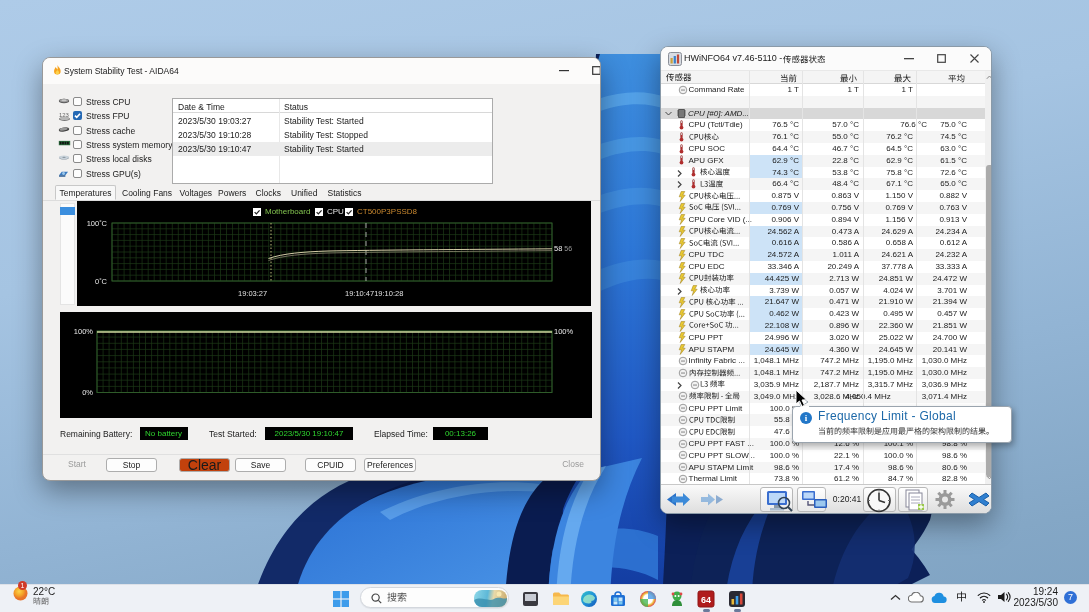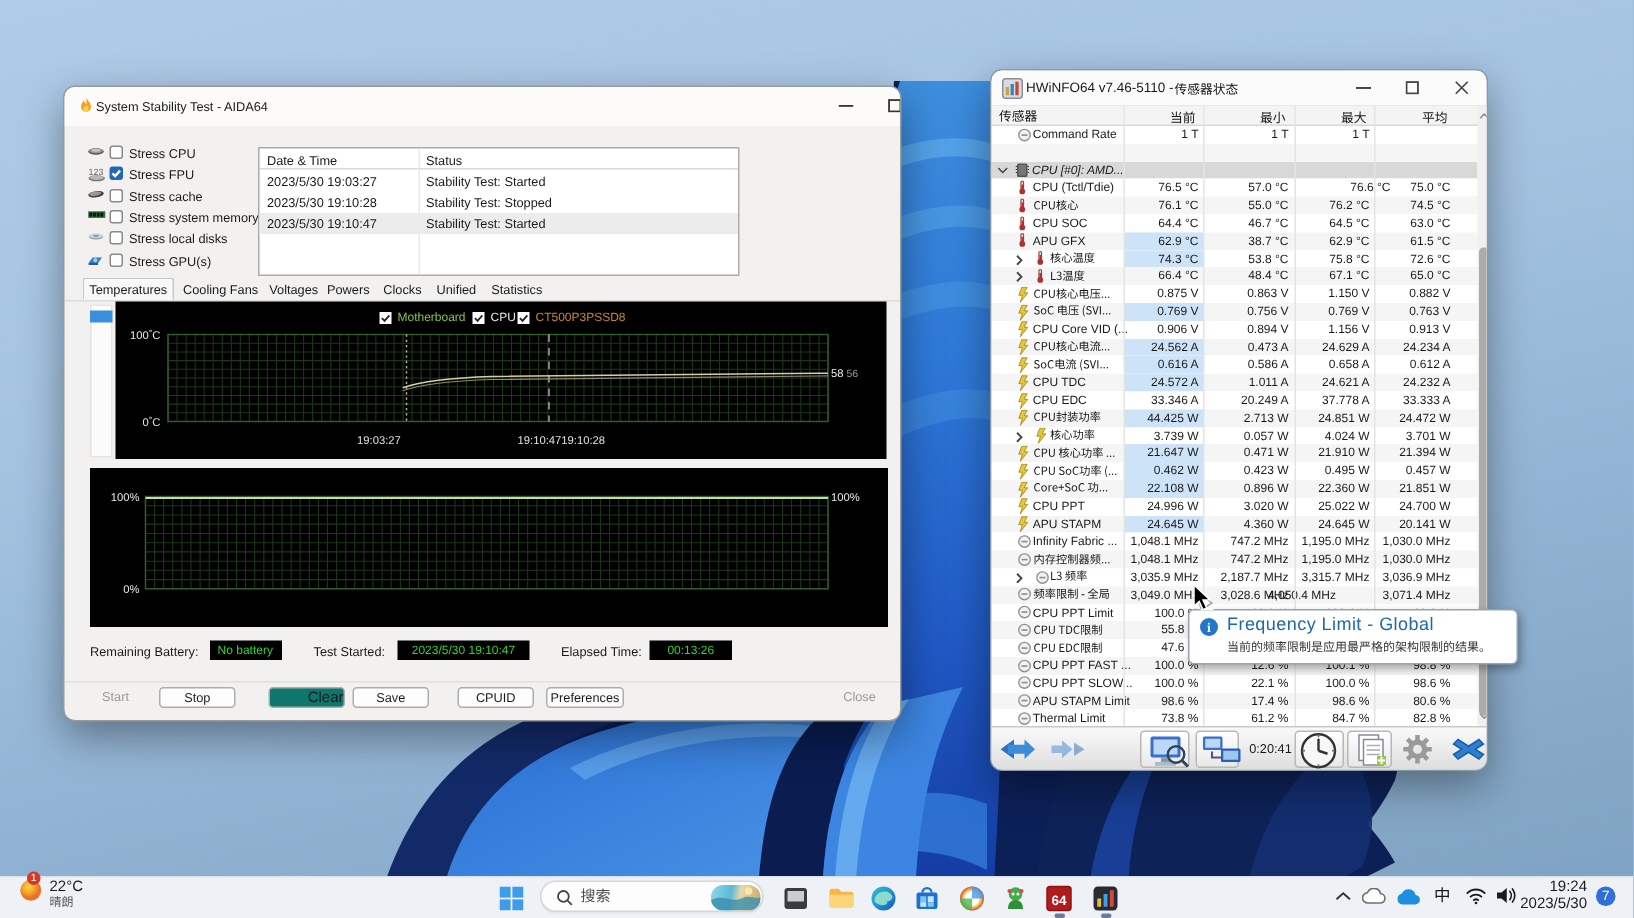--- a/index.html
+++ b/index.html
@@ -361,21 +361,21 @@
     <div class="abs" style="left:24px;top:330px;width:26px;text-align:right;font-size:7.5px;color:#e8e8e8">0%</div>
     <div class="abs" style="left:17px;top:371px;font-size:8.5px;color:#1a1a1a">Remaining Battery:</div>
     <div class="abs" style="left:96.5px;top:369px;width:48px;height:13px;background:#000;color:#2fd42f;font-size:8px;text-align:center;line-height:13px">No battery</div>
     <div class="abs" style="left:166px;top:371px;font-size:8.5px;color:#1a1a1a">Test Started:</div>
     <div class="abs" style="left:222px;top:369px;width:88px;height:13px;background:#000;color:#2fd42f;font-size:8px;text-align:center;line-height:13px">2023/5/30 19:10:47</div>
     <div class="abs" style="left:331px;top:371px;font-size:8.5px;color:#1a1a1a">Elapsed Time:</div>
     <div class="abs" style="left:390px;top:369px;width:55px;height:13px;background:#000;color:#2fd42f;font-size:8px;text-align:center;line-height:13px">00:13:26</div>
     <div class="abs" style="left:0;top:396px;width:100%;height:1px;background:#e0e0e0"></div>
     <div class="abs" style="left:13px;top:400px;width:42px;height:14px;border-radius:3px;font-size:8.5px;color:#9a9a9a;text-align:center;line-height:13px">Start</div>
     <div class="abs" style="left:63px;top:400px;width:51px;height:14px;border:1px solid #adadad;background:#fdfdfd;border-radius:3px;font-size:8.5px;color:#1a1a1a;text-align:center;line-height:13px">Stop</div>
-    <div class="abs" style="left:136px;top:400px;width:51px;height:14px;border:1px solid #adadad;background:#0f766e;border-radius:3px;font-size:10px;color:#1a1a1a;text-align:right;line-height:13px">Clear</div>
+    <div class="abs" style="left:136px;top:400px;width:51px;height:14px;border:1px solid #adadad;background:#c2410c;border-radius:3px;font-size:14px;color:#1a1a1a;text-align:center;line-height:13px">Clear</div>
     <div class="abs" style="left:192px;top:400px;width:51px;height:14px;border:1px solid #adadad;background:#fdfdfd;border-radius:3px;font-size:8.5px;color:#1a1a1a;text-align:center;line-height:13px">Save</div>
     <div class="abs" style="left:262px;top:400px;width:51px;height:14px;border:1px solid #adadad;background:#fdfdfd;border-radius:3px;font-size:8.5px;color:#1a1a1a;text-align:center;line-height:13px">CPUID</div>
     <div class="abs" style="left:321px;top:400px;width:52px;height:14px;border:1px solid #adadad;background:#fdfdfd;border-radius:3px;font-size:8.5px;color:#1a1a1a;text-align:center;line-height:13px">Preferences</div>
     <div class="abs" style="left:509px;top:400px;width:42px;height:14px;border-radius:3px;font-size:8.5px;color:#9a9a9a;text-align:center;line-height:13px">Close</div>
   </div>
 <div class="abs" style="left:660px;top:46px;width:332px;height:468px;background:#fff;border:1px solid #8a9aa8;border-radius:8px;box-shadow:0 10px 28px rgba(0,0,0,.38);overflow:hidden">
     <div class="abs" style="left:0;top:0;width:100%;height:24px;background:#fbfbfb;border-bottom:1px solid #e8e8e8"></div>
     <div class="abs" style="left:7px;top:5px;width:14px;height:14px">
       <svg width="14" height="14">
         <rect x="0.5" y="0.5" width="13" height="13" rx="2" fill="#d8dce2" stroke="#8a8f98"></rect>
@@ -503,21 +503,21 @@
     <div class="abs" style="left:89px;top:107.8px;width:52px;height:11.8px;background:#cde3f7"></div>
     <div class="abs" style="left:17px;top:108.3px">
       <svg width="7" height="10" viewBox="0 0 7 10">
         <rect x="2.6" y="0.6" width="1.8" height="6" rx="0.9" fill="#ddd" stroke="#a23030" stroke-width="0.7"></rect>
         <circle cx="3.5" cy="7.6" r="1.9" fill="#b02e2e"></circle>
         <rect x="3" y="3" width="1" height="4" fill="#b02e2e"></rect>
       </svg>
     </div>
     <div class="abs" style="left:27.5px;top:108.80000000000001px;font-size:8px;color:#1a1a1a;white-space:nowrap">APU GFX</div>
     <div class="abs" style="left:68px;top:108.8px;width:70px;text-align:right;font-size:8px;color:#1a1a1a">62.9 °C</div>
-    <div class="abs" style="left:128px;top:108.8px;width:70px;text-align:right;font-size:8px;color:#1a1a1a">38.7 °C</div>
+    <div class="abs" style="left:128px;top:108.8px;width:70px;text-align:right;font-size:8px;color:#1a1a1a">22.8 °C</div>
     <div class="abs" style="left:182px;top:108.8px;width:70px;text-align:right;font-size:8px;color:#1a1a1a">62.9 °C</div>
     <div class="abs" style="left:236px;top:108.8px;width:70px;text-align:right;font-size:8px;color:#1a1a1a">61.5 °C</div>
     <div class="abs" style="left:0;top:119.6px;width:324px;height:11.8px;background:#ffffff"></div>
     <div class="abs" style="left:89px;top:119.6px;width:52px;height:11.8px;background:#cde3f7"></div>
     <svg class="abs" style="left:16px;top:122.6px" width="5" height="7">
       <path d="M1,0.5 L4,3.5 L1,6.5" fill="none" stroke="#444" stroke-width="1.2"></path>
     </svg>
     <div class="abs" style="left:29px;top:120.1px">
       <svg width="7" height="10" viewBox="0 0 7 10">
         <rect x="2.6" y="0.6" width="1.8" height="6" rx="0.9" fill="#ddd" stroke="#a23030" stroke-width="0.7"></rect>

